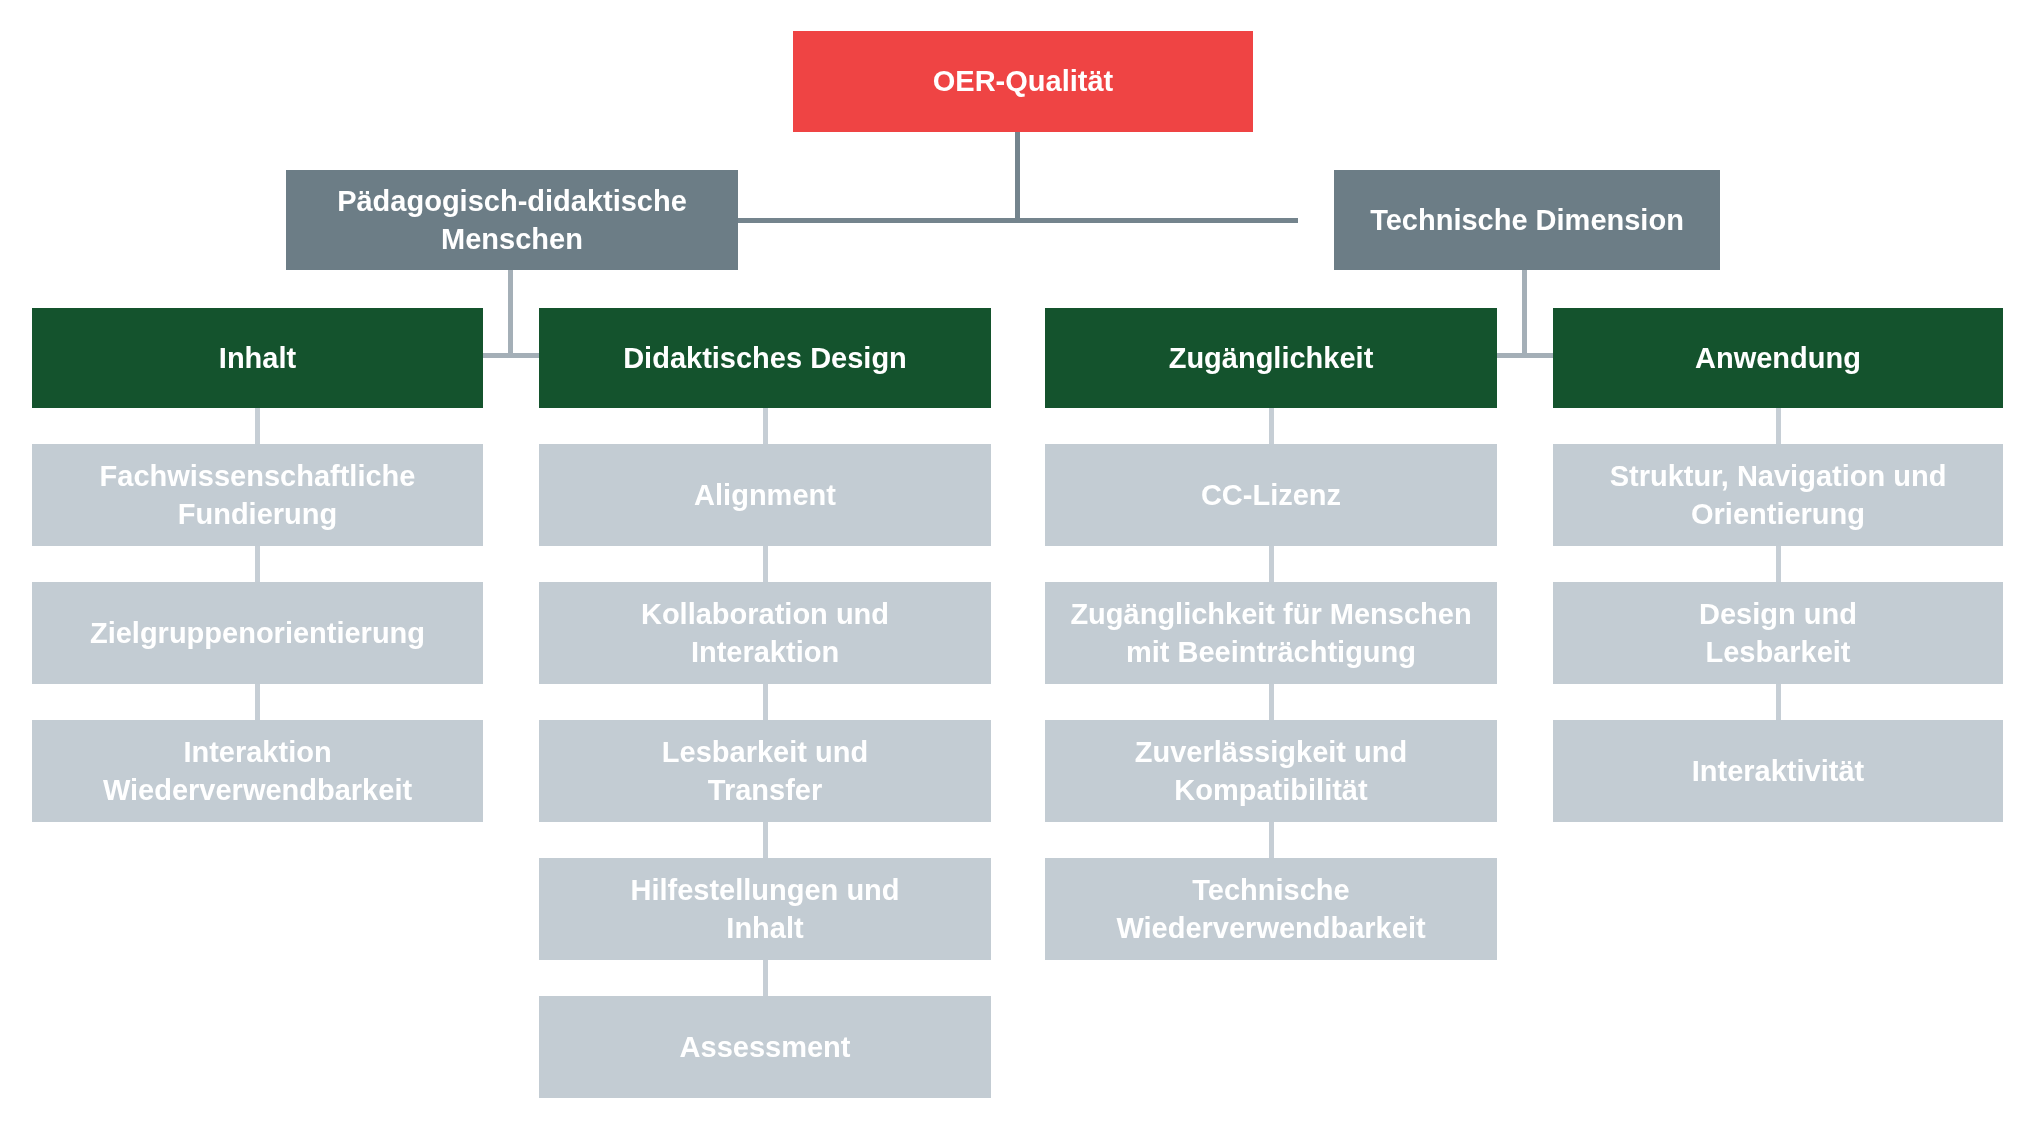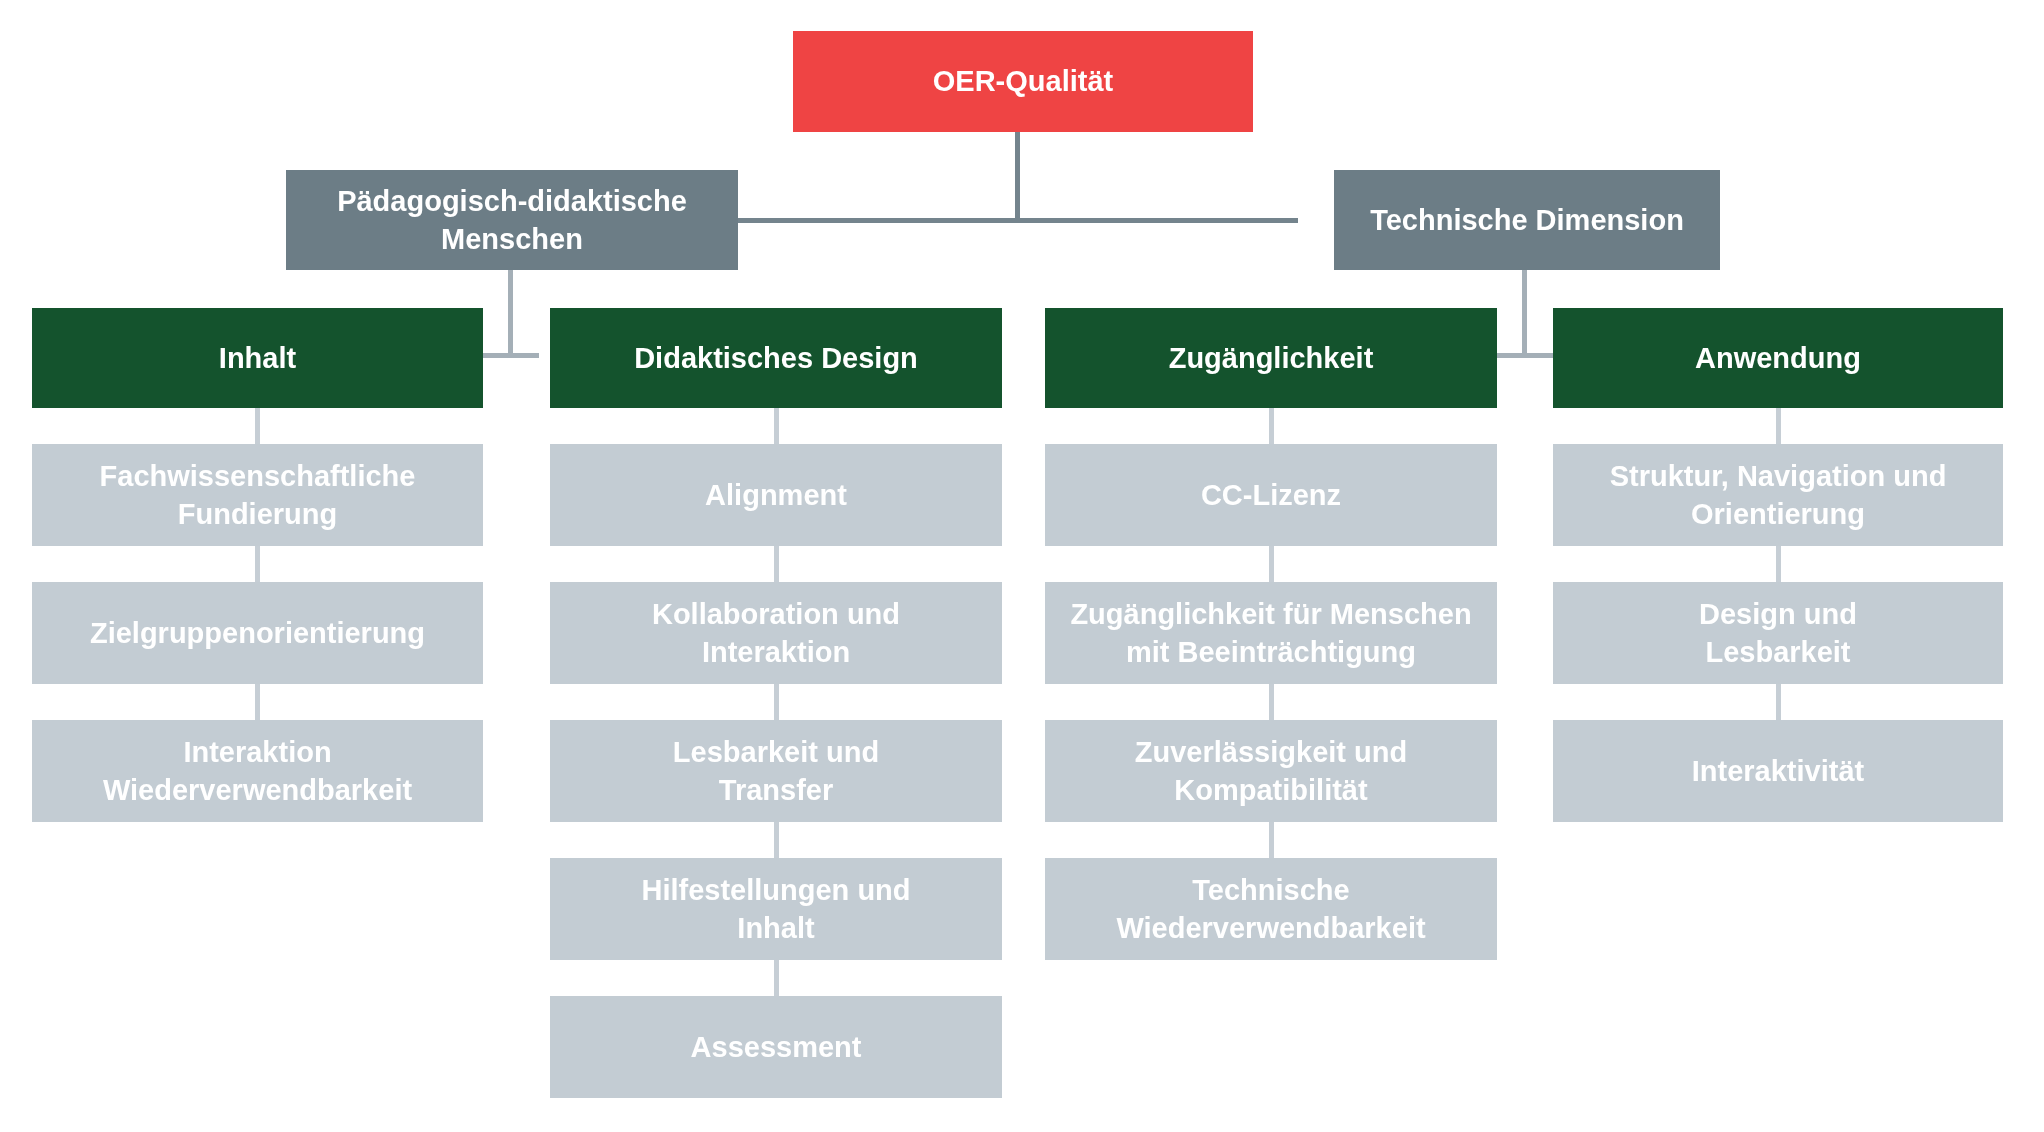--- a/index.html
+++ b/index.html
@@ -82,21 +82,21 @@
     </div>
     <div class="node lvl4">
       <span>Zielgruppenorientierung</span>
     </div>
     <div class="node lvl4">
       <span>Interaktion
 Wiederverwendbarkeit</span>
     </div>
   </div>
 
-  <div class="column" style="left:550px; width:452px;">
+  <div class="column" style="left:539px; width:452px;">
     <div class="node lvl3">
       <span>Didaktisches Design</span>
     </div>
     <div class="node lvl4">
       <span>Alignment</span>
     </div>
     <div class="node lvl4">
       <span>Kollaboration und
 Interaktion</span>
     </div>

